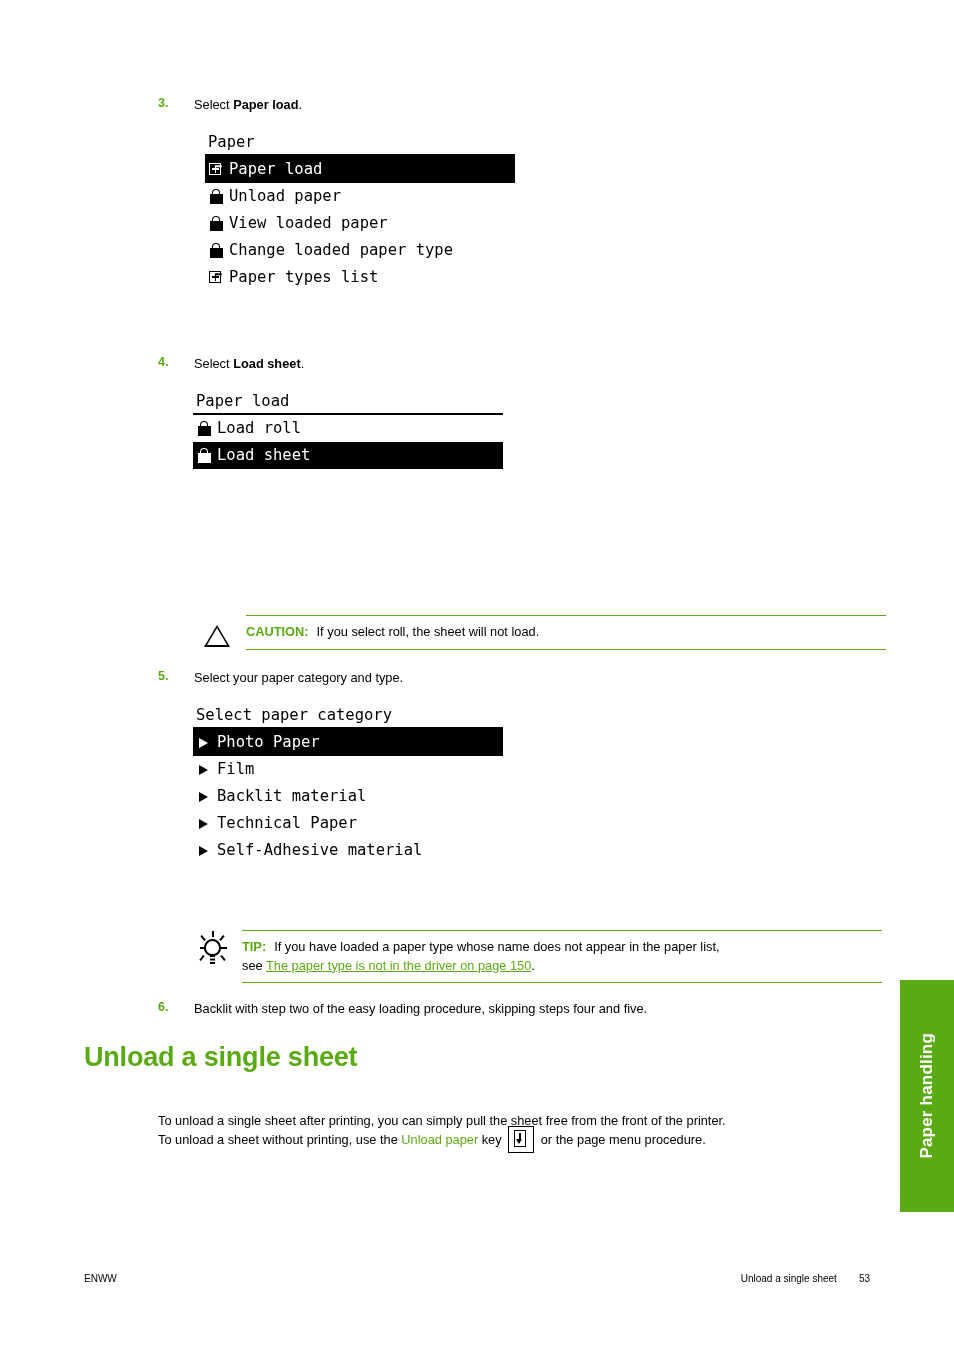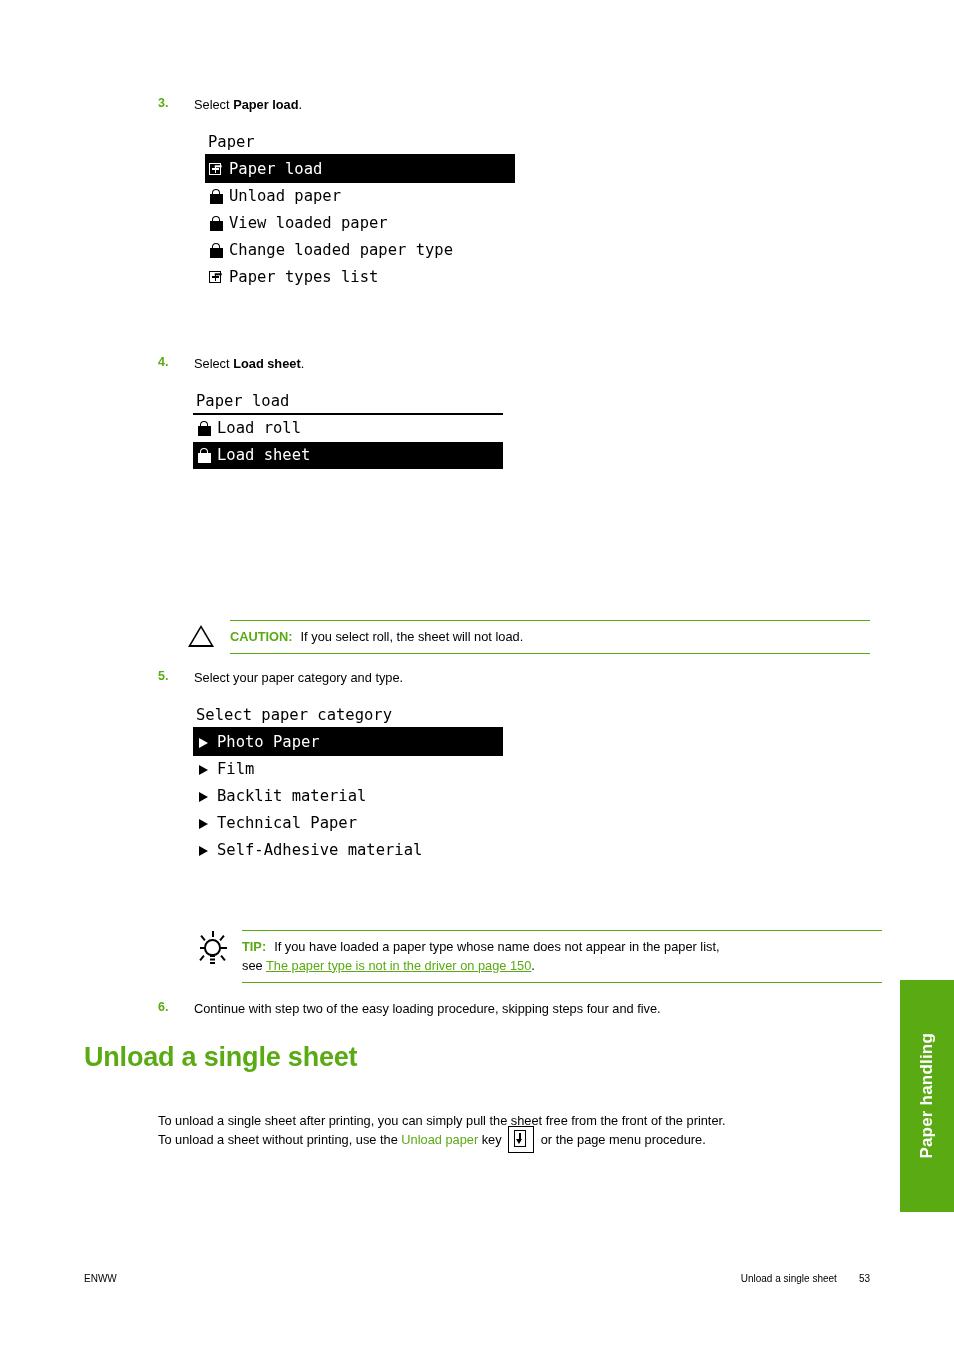--- a/index.html
+++ b/index.html
@@ -361,21 +361,21 @@
     </div>
     <div class="lcd-row sel">
       <span class="ico ico-lock">
           <i class="shackle"></i>
           <i class="body"></i>
         </span>
       <span class="lcd-label">Load sheet</span>
     </div>
   </div>
 
-  <div class="admon" style="left:184px; top:615px; width:686px;align-items:center;">
+  <div class="admon" style="left:200px; top:615px; width:686px;">
     <div class="admon-icon">
       <div class="tri-warn"></div>
     </div>
     <div class="admon-body">
       <span class="admon-kw">CAUTION:</span><span>If you select roll, the sheet will not load.</span>
     </div>
   </div>
 
   <div class="step" style="left:158px; top:669px; width:700px;">
     <div class="step-num">5.</div>
@@ -431,21 +431,21 @@
       <div class="ray" style="left:26px; top:25px; height:6px; transform:rotate(-40deg);"></div>
     </div>
     <div class="admon-body">
       <span class="admon-kw">TIP:</span><span>If you have loaded a paper type whose name does not appear in the paper list,</span><br>
       <span>see </span><a href="#" class="doclink">The paper type is not in the driver on page 150</a><span>.</span>
     </div>
   </div>
 
   <div class="step" style="left:158px; top:1000px; width:760px;">
     <div class="step-num">6.</div>
-    <div class="step-text">Continue with step two of the easy loading procedure, skipping steps four and five.</div>
+    <div class="step-text">Backlit with step two of the easy loading procedure, skipping steps four and five.</div>
   </div>
 
   <h1 class="h1" style="left:84px; top:1042px; margin:0;">Unload a single sheet</h1>
 
   <div class="para" style="left:158px; top:1112px; width:730px;">To unload a single sheet after printing, you can simply pull the sheet free from the front of the printer.</div>
 
   <div class="para" style="left:158px; top:1126px; width:730px;">
     <span>To unload a sheet without printing, use the </span><span class="greenword">Unload paper</span><span> key </span><span class="keyglyph"><span class="sheet"></span><span class="arrow-stem"></span><span class="arrow-head"></span></span><span> or the page menu procedure.</span>
   </div>
 

